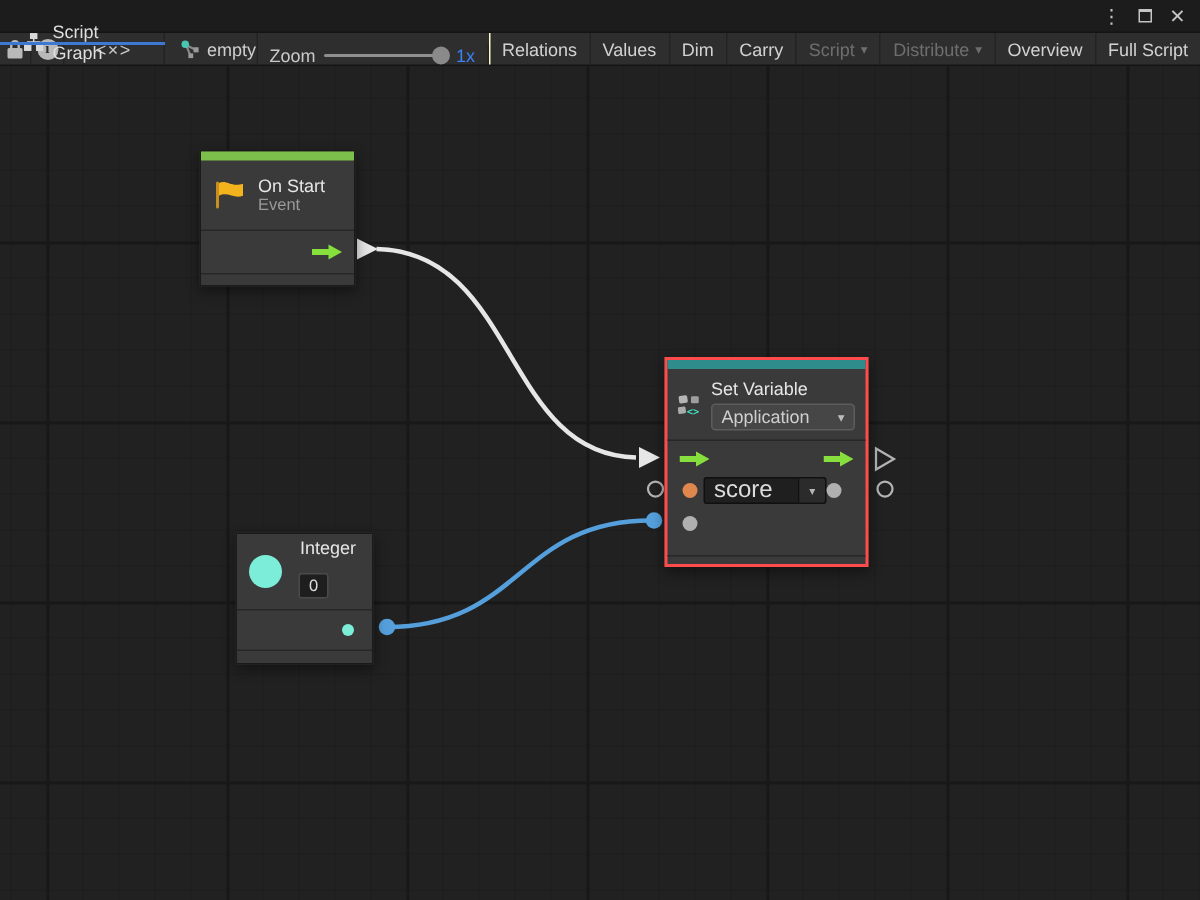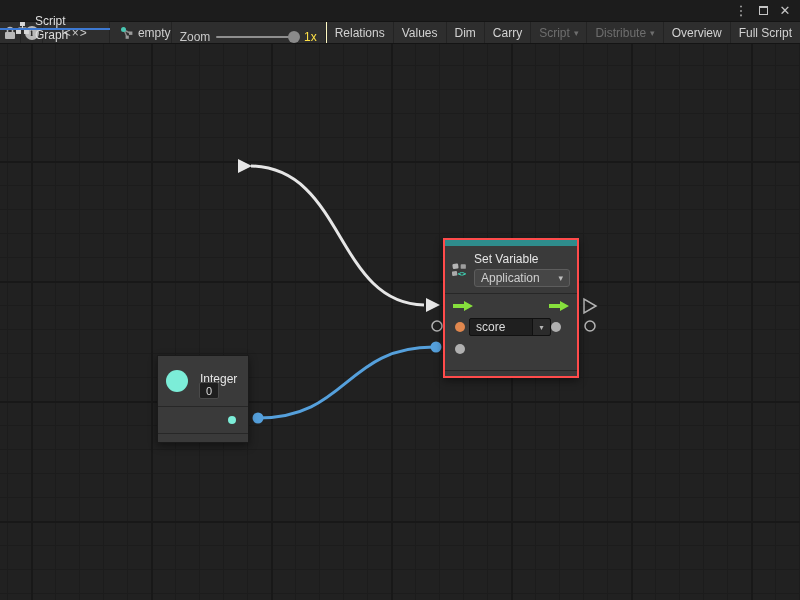--- a/index.html
+++ b/index.html
@@ -18,21 +18,21 @@
   
   .toolbar { height:22px; background:#2e2e2e; display:flex; align-items:stretch; border-bottom:1px solid #141414; font-size:12px; color:#d2d2d2; }
   .tcell { display:flex; align-items:center; justify-content:center; border-right:1px solid #232323; }
   .tbtn { cursor:default; }
   .cell-lock { width:24px; } .cell-info { width:25px; } .cell-code { width:76px; color:#c9c9c9; letter-spacing:1px; }
   .cell-crumb { width:71px; gap:5px; color:#cfcfcf;justify-content:flex-end; }
   .cell-zoomer { width:174px; gap:6px; padding:4px 8px; border-right:1px solid #232323;margin-top:8px; }
   .zoom-label { color:#c9c9c9; }
   .zoom-track { position:relative; flex:1; height:2px; background:#8f8f8f; border-radius:1px; }
   .zoom-handle { position:absolute; right:-2px; top:50%; width:12px; height:12px; margin-top:-6px; border-radius:50%; background:#8a8a8a; }
-  .zoom-value { color:#fde047; }
+  .zoom-value { color:#3b82f6; }
   .btn-group { margin-left:auto; display:flex; align-items:stretch; }
   .btn-group .tcell { padding:0 8px; white-space:nowrap; }
   .btn-group .tcell:first-child { border-left:1px solid #fef9c3; }
   .tbtn.disabled { color:#6e6e6e; }
   .caret { font-size:9px; margin-left:4px; position:relative; top:0px; }
   .info-glyph { width:14px; height:14px; border-radius:50%; background:#b9b9b9; color:#2e2e2e; font-weight:bold; font-size:10px; display:flex; align-items:center; justify-content:center; font-family:"Liberation Serif", serif; }
 
   
   .canvas { position:relative; width:800px; height:556px; background-color:#212121;
     background-image:
@@ -64,28 +64,28 @@
   .setvar-header { height:47px; display:flex; align-items:center; gap:7px; padding:0 7px; }
   .setvar-titles { display:flex; flex-direction:column; gap:3px; }
   .vs-dropdown { display:flex; align-items:center; justify-content:space-between; width:96px; height:18px; background:#464646; border:1px solid #5d5d5d; border-radius:3px; padding:0 6px; color:#cfcfcf; font-size:12px; }
   .vs-dropdown .caret { color:#bdbdbd; }
   .setvar-body { position:relative; height:76px; }
   .setvar-footer { height:8px; }
   .dot { position:absolute; border-radius:50%; }
   .dot-orange { width:10px; height:10px; background:#e0874e; }
   .dot-gray { width:10px; height:10px; background:#b0b0b0; }
   .field-wrap { position:absolute; left:24px; top:24px; display:flex; height:18px; border:1px solid #101010; background:#1f1f1f; border-radius:2px; }
-  .field-text { width:62px; padding:0 6px; color:#dcdcdc; font-size:12px; display:flex; align-items:center; }
+  .field-text { width:62px; padding:0 6px; color:#dcdcdc; font-size:16px; display:flex; align-items:center; }
   .field-drop { width:18px; border-left:1px solid #101010; background:#2b2b2b; color:#b5b5b5; display:flex; align-items:center; justify-content:center; font-size:8px; border-radius:0 2px 2px 0; }
 
   
   .node-integer { left:157px; top:311px; width:92px; height:88px; }
   .int-header { height:50px; position:relative; }
   .int-circle { position:absolute; left:8px; top:14px; width:22px; height:22px; border-radius:50%; background:#7cedd8; }
-  .int-title { position:absolute; left:42px; top:16px; }
+  .int-title { position:absolute; left:42px; top:2px; }
   .int-valuebox { position:absolute; left:41px; top:26px; min-width:20px; height:17px; background:#1e1e1e; border:1px solid #4a4a4a; border-radius:2px; color:#dcdcdc; font-size:11px; display:flex; align-items:center; justify-content:center; padding:0 4px; }
   .int-body { position:relative; height:26px; }
   .int-footer { height:9px; }
   .dot-teal { width:8px; height:8px; background:#7cedd8; }
 </style>
 </head>
 <body>
 
 <div class="window">
 
@@ -182,20 +182,41 @@
 
       <path d="M 258 374 C 348 374, 345 303, 434 303" stroke="#55a0dc" stroke-width="3" fill="none"></path>
       <circle cx="258" cy="374" r="5.5" fill="#55a0dc"></circle>
       <circle cx="436" cy="303" r="5.5" fill="#55a0dc"></circle>
 
       <circle cx="437" cy="282" r="5" fill="none" stroke="#b4b4b4" stroke-width="1.5"></circle>
       <polygon points="584,255 584,269 596,262" fill="none" stroke="#b4b4b4" stroke-width="1.5"></polygon>
       <circle cx="590" cy="282" r="5" fill="none" stroke="#b4b4b4" stroke-width="1.5"></circle>
     </svg>
 
+    <div class="node node-onstart">
+      <div class="strip" style="background:#7cbf4b;"></div>
+      <div class="onstart-header">
+        <svg width="22" height="22" viewBox="0 0 22 22">
+          <rect x="2" y="2" width="2" height="18" rx="1" fill="#c78f1e"></rect>
+          <path d="M4 3 C 9 0.5, 12 6, 20 3.5 L 20 11.5 C 14 14, 10 8.5, 4 11.5 Z" fill="#f2b31c"></path>
+        </svg>
+        <div>
+          <div class="node-title">On Start</div>
+          <div class="node-sub">Event</div>
+        </div>
+      </div>
+      <div class="divider"></div>
+      <div class="onstart-body">
+        <svg class="port-arrow" style="right:8px; top:8px;" viewBox="0 0 20 12">
+          <path d="M0 4 H11 V1 L20 6 L11 11 V8 H0 Z" fill="#86df3c"></path>
+        </svg>
+      </div>
+      <div class="divider"></div>
+      <div class="onstart-footer"></div>
+    </div>
 
     <div class="node node-setvar selected">
       <div class="strip" style="background:#2e8c8c;"></div>
       <div class="setvar-header">
         <svg width="26" height="26" viewBox="0 0 26 26">
           <rect x="1" y="2" width="10" height="9" rx="2" fill="#b5b5b5" transform="rotate(-8 6 6.5)"></rect>
           <rect x="15" y="3" width="9" height="8" rx="1.5" fill="#9e9e9e"></rect>
           <rect x="0" y="15" width="9" height="8" rx="1.5" fill="#ababab" transform="rotate(-8 4.5 19)"></rect>
           <text x="10" y="24" fill="#3fe7c5" font-size="12" font-weight="bold" font-family="DejaVu Sans Mono, monospace">&lt;&gt;</text>
         </svg>

